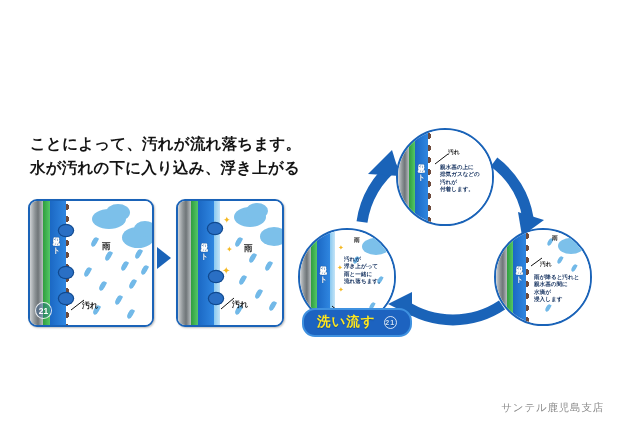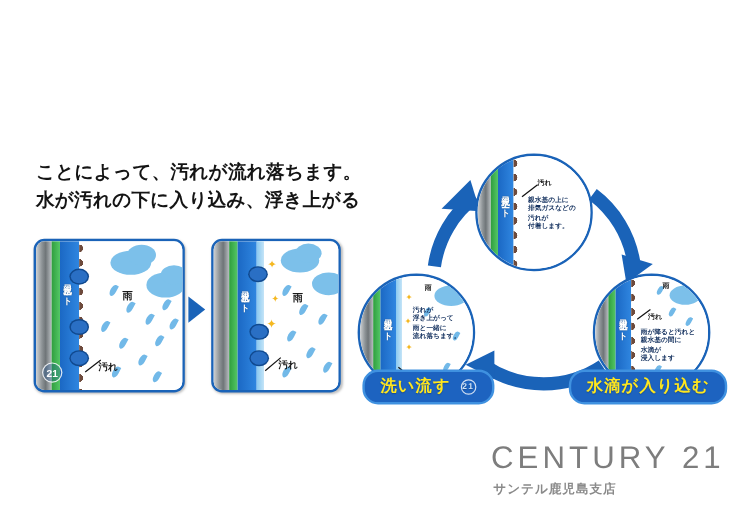--- a/index.html
+++ b/index.html
@@ -148,21 +148,21 @@
   }
 
   
   #logo { position: absolute; right: 16px; bottom: 14px; text-align: left; }
   .logo-main {
     font-size: 26px; font-weight: 400; letter-spacing: 3.4px;
     color: #7d7d7d; line-height: 1;
   }
   .logo-sub {
     margin-top: 7px; margin-left: 2px;
-    font-size: 10.5px; font-weight: 700; letter-spacing: .8px;
+    font-size: 10.5px; font-weight: 400; letter-spacing: .8px;
     color: #8a8a8a;
   }
 
   .drop { position: absolute; background: #72b9e8; border-radius: 60% 0 60% 60%; transform: rotate(28deg); }
   .cloud { position: absolute; background: #7cc0ea; border-radius: 50%; }
   .spark { position: absolute; color: #f5b820; font-weight: 700; }
 </style>
 </head>
 <body>
 
@@ -302,23 +302,20 @@
       <div class="drop" style="left:50px;top:74px;width:4px;height:8px;"></div>
       <div class="nlabel-small" style="left:56px;top:4px;">雨</div>
       <svg style="position:absolute;left:34px;top:26px;width:14px;height:12px;">
         <line x1="1" y1="10" x2="12" y2="2" stroke="#111" stroke-width="1"></line>
       </svg>
       <div class="nlabel-small" style="left:44px;top:30px;">汚れ</div>
       <div class="ntext" style="left:38px;top:44px;width:58px;">雨が降ると汚れと
 親水基の間に
 水滴が
 浸入します</div>
-    </div>
-    <div class="pill" id="pill-right">
-      <span>水滴が入り込む</span>
     </div>
 
     <div class="node" id="node-left">
       <div class="layers" style="width:100%;">
         <div class="ly-metal"></div>
         <div class="ly-green"></div>
         <div class="ly-blue"></div>
         <div class="ly-sky"></div>
       </div>
       <div class="waterfilm" style="left:30px;width:5px;"></div>
@@ -341,17 +338,16 @@
       </svg>
       <div class="nlabel-small" style="left:44px;top:80px;">汚れ</div>
     </div>
     <div class="pill" id="pill-left">
       <span>洗い流す</span>
       <span class="mini21">21</span>
     </div>
   </div>
 
   <div id="logo">
-    <div class="logo-main">CENTURY 21</div>
     <div class="logo-sub">サンテル鹿児島支店</div>
   </div>
 
 </div>
 
 </body></html>

